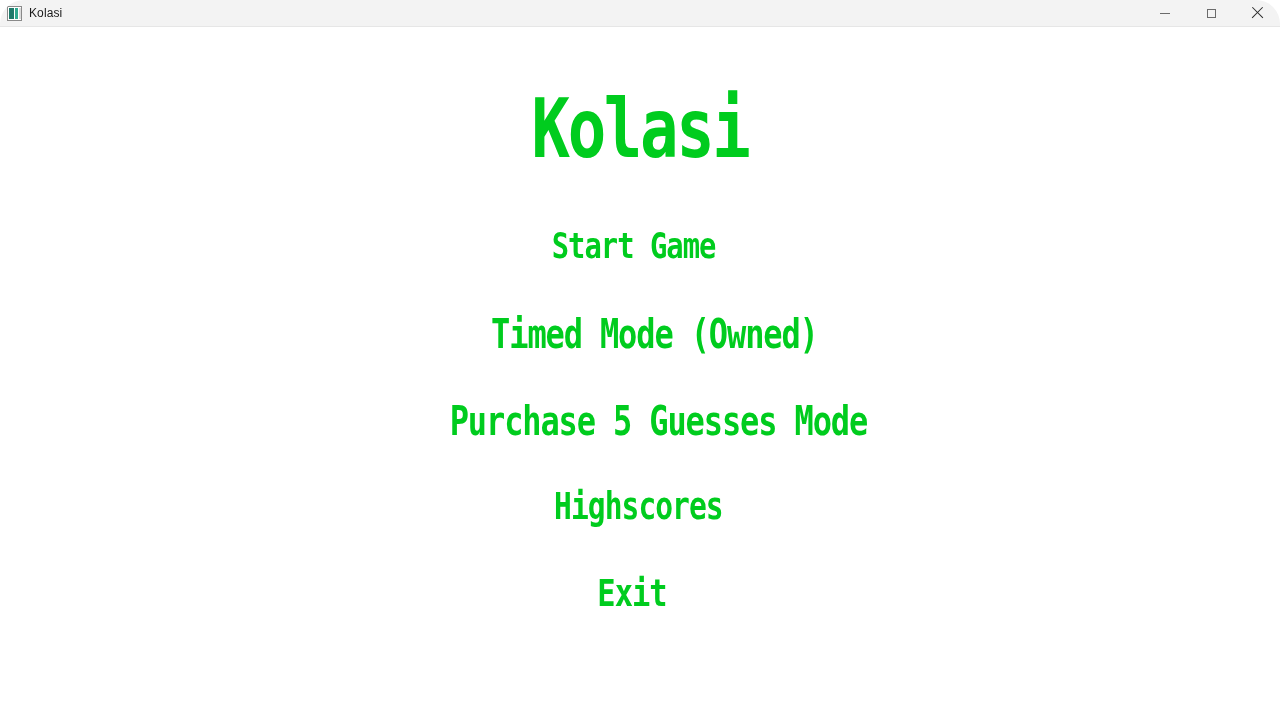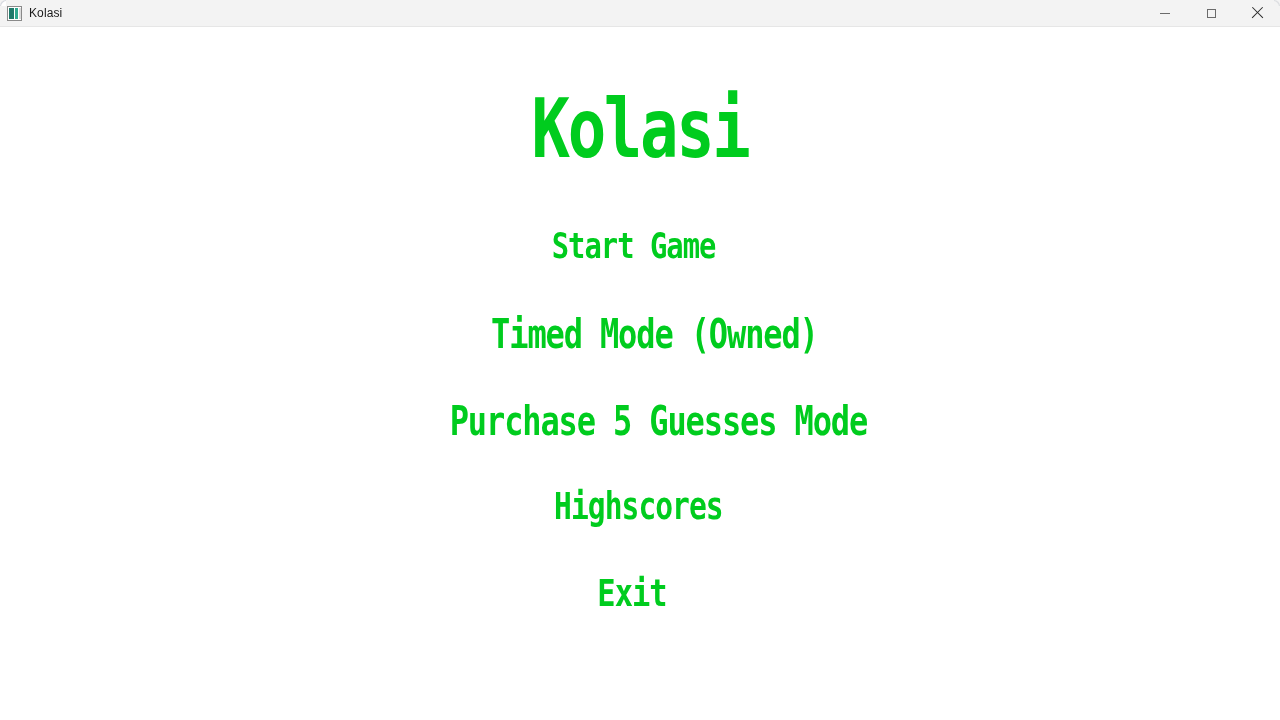--- a/index.html
+++ b/index.html
@@ -16,20 +16,21 @@
     -webkit-font-smoothing: none;
   }
 
   
   .window {
     position: relative;
     width: 1280px;
     height: 720px;
     background: #ffffff;
     overflow: hidden;
+    border-radius: 24px;
   }
 
   .titlebar {
     position: absolute;
     top: 0; left: 0;
     width: 1280px;
     height: 27px;
     background: #f3f3f3;
     border-bottom: 1px solid #e6e6e6;
     box-sizing: border-box;

